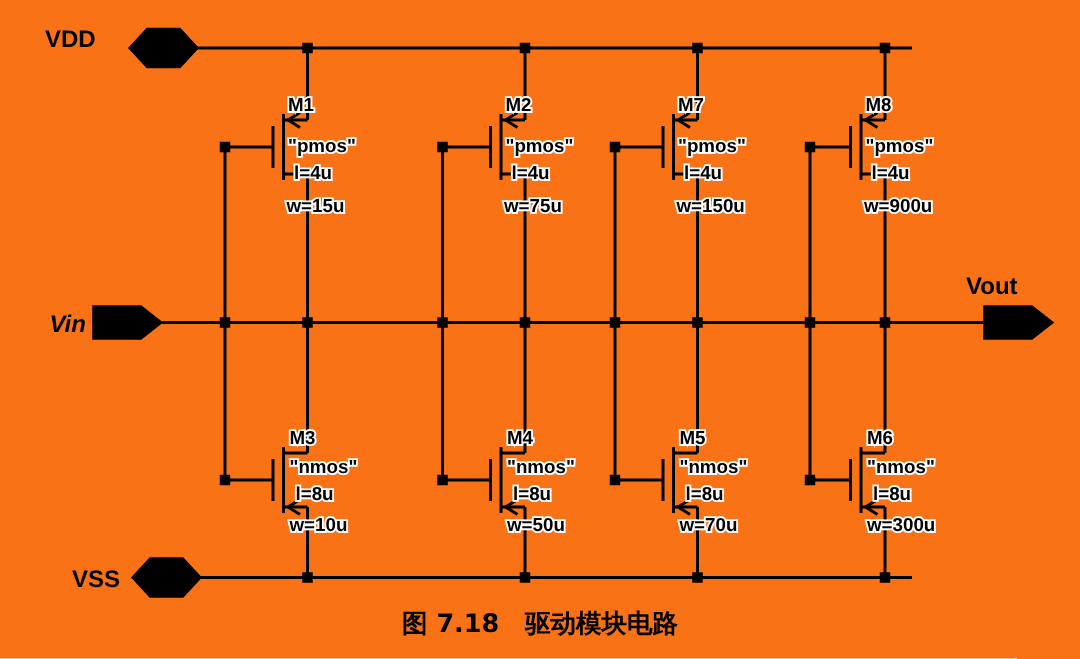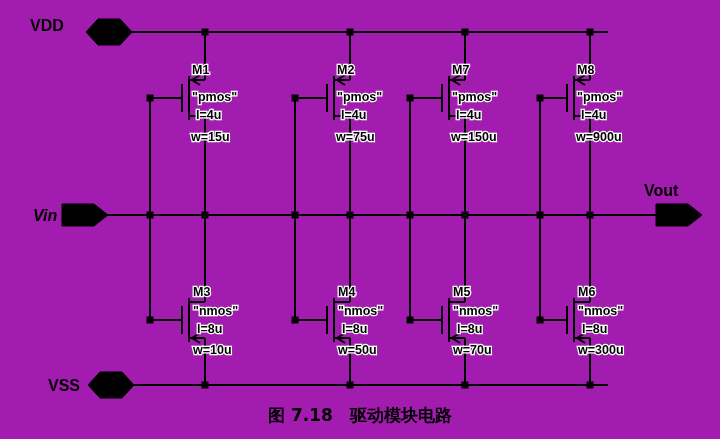--- a/index.html
+++ b/index.html
@@ -1,16 +1,16 @@
 <!DOCTYPE html>
 <html><head>
 <meta charset="utf-8">
 <style>
   html,body{margin:0;padding:0;background:#ffffff;}
-  .page{position:relative;width:720px;height:439px;background:#a21caf;overflow:hidden;}
+  .page{position:relative;width:720px;height:439px;background:#f97316;overflow:hidden;}
   svg{display:block;}
   .wire{stroke:#000;stroke-width:2;fill:none;}
   .thin{stroke:#000;stroke-width:2;fill:none;}
   .dot{fill:#000;stroke:none;}
   .pin{fill:#000;stroke:#000;}
   text{font-family:"Liberation Sans",sans-serif;font-weight:bold;fill:#000;}
   .tlabel{font-size:12.5px;paint-order:stroke;stroke:#fff;stroke-width:2.5px;}
   .port{font-size:16px;}
   .vin{font-style:italic;}
   .caption{font-size:17px;font-family:"DejaVu Sans","Liberation Sans",sans-serif;}

